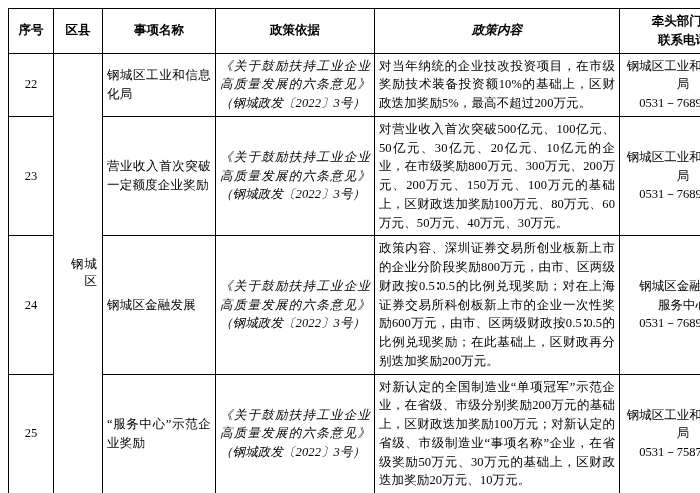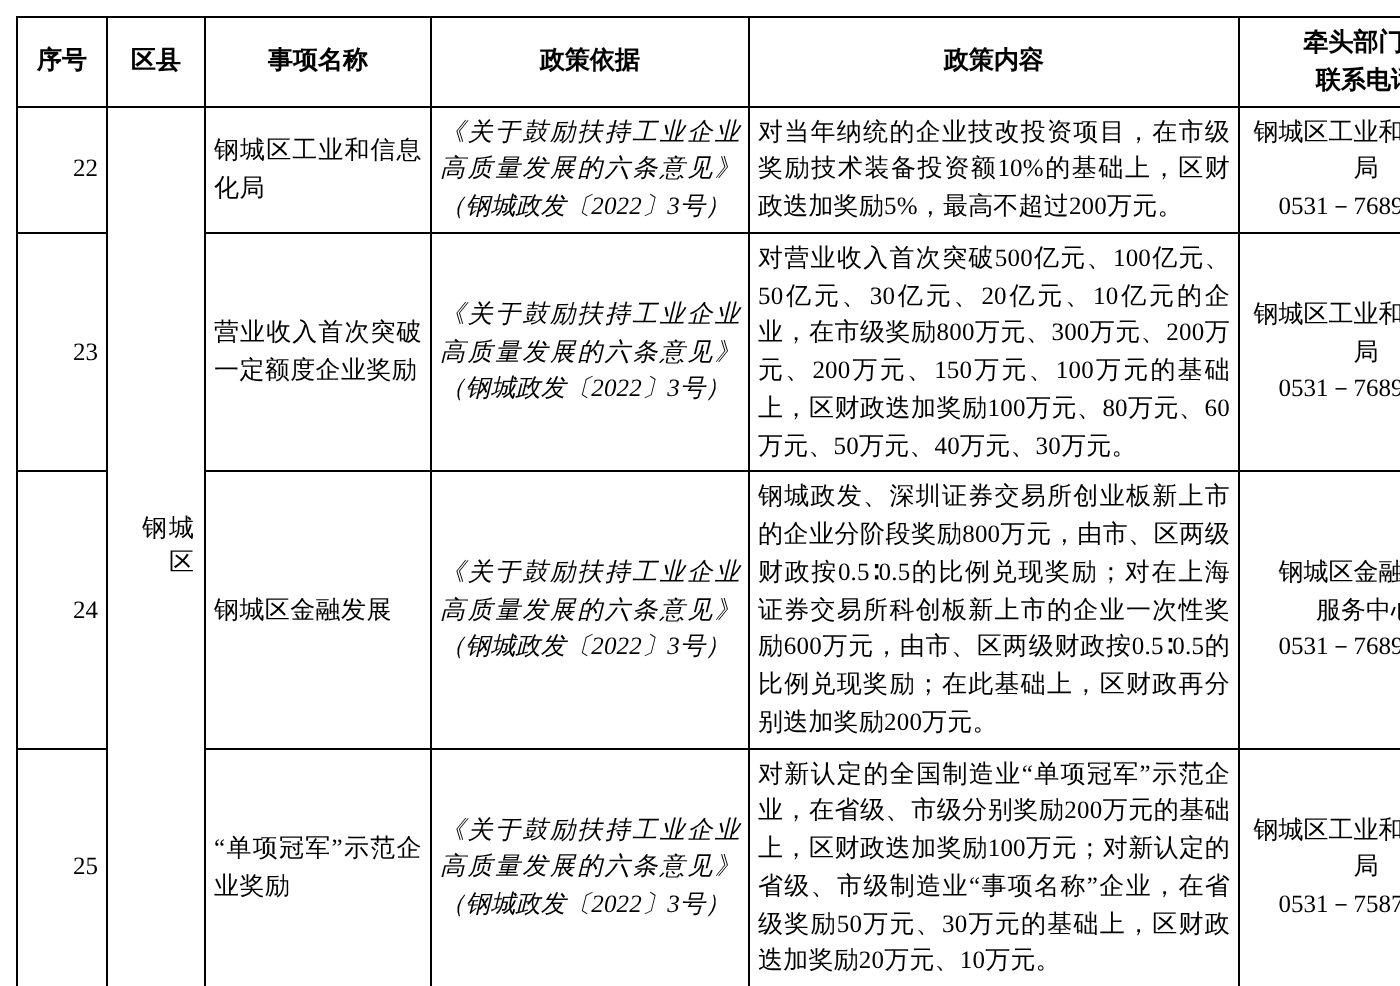--- a/index.html
+++ b/index.html
@@ -38,25 +38,25 @@
     text-align: center;
     font-weight: bold;
     font-size: 13px;
     padding: 7px 3px;
     line-height: 1.45;
   }
   .col-seq { width: 36px; }
   .col-dist { width: 40px; }
   .col-item { width: 104px; }
   .col-basis { width: 150px; }
-  .col-content { width: 236px; }
+  .col-content { width: 236px; font-style: italic; }
   .col-dept { width: 118px; }
 
   td.cell-seq {
-    text-align: right;
+    text-align: center;
     font-size: 13px;
   }
   td.cell-dist {
     text-align: right;
     font-size: 13px;
     letter-spacing: 1px;
   }
   td.cell-dist .vert {
     display: inline-block;
     line-height: 1.35;
@@ -126,30 +126,30 @@
         <td class="cell-content">对营业收入首次突破500亿元、100亿元、50亿元、30亿元、20亿元、10亿元的企业，在市级奖励800万元、300万元、200万元、200万元、150万元、100万元的基础上，区财政迭加奖励100万元、80万元、60万元、50万元、40万元、30万元。</td>
         <td class="cell-dept">
           <span class="line">钢城区工业和信息化局</span>
           <span class="line">0531－76890606</span>
         </td>
       </tr>
       <tr>
         <td class="cell-seq">24</td>
         <td class="cell-item">钢城区金融发展</td>
         <td class="cell-basis">《关于鼓励扶持工业企业高质量发展的六条意见》（钢城政发〔2022〕3号）</td>
-        <td class="cell-content">钢城政发、深圳证券交易所创业板新上市的企业分阶段奖励800万元，由市、区两级财政按0.5∶0.5的比例兑现奖励；对在上海证券交易所科创板新上市的企业一次性奖励600万元，由市、区两级财政按0.5∶0.5的比例兑现奖励；在此基础上，区财政再分别迭加奖励200万元。</td>
+        <td class="cell-content">政策内容、深圳证券交易所创业板新上市的企业分阶段奖励800万元，由市、区两级财政按0.5∶0.5的比例兑现奖励；对在上海证券交易所科创板新上市的企业一次性奖励600万元，由市、区两级财政按0.5∶0.5的比例兑现奖励；在此基础上，区财政再分别迭加奖励200万元。</td>
         <td class="cell-dept">
           <span class="line">钢城区金融发展</span>
           <span class="line">服务中心</span>
           <span class="line">0531－76896388</span>
         </td>
       </tr>
       <tr>
         <td class="cell-seq">25</td>
-        <td class="cell-item">“单项冠军”示范企业奖励</td>
+        <td class="cell-item">“服务中心”示范企业奖励</td>
         <td class="cell-basis">《关于鼓励扶持工业企业高质量发展的六条意见》（钢城政发〔2022〕3号）</td>
         <td class="cell-content">对新认定的全国制造业“单项冠军”示范企业，在省级、市级分别奖励200万元的基础上，区财政迭加奖励100万元；对新认定的省级、市级制造业“事项名称”企业，在省级奖励50万元、30万元的基础上，区财政迭加奖励20万元、10万元。</td>
         <td class="cell-dept">
           <span class="line">钢城区工业和信息化局</span>
           <span class="line">0531－75873816</span>
         </td>
       </tr>
     </tbody>
   </table>
 </div>

